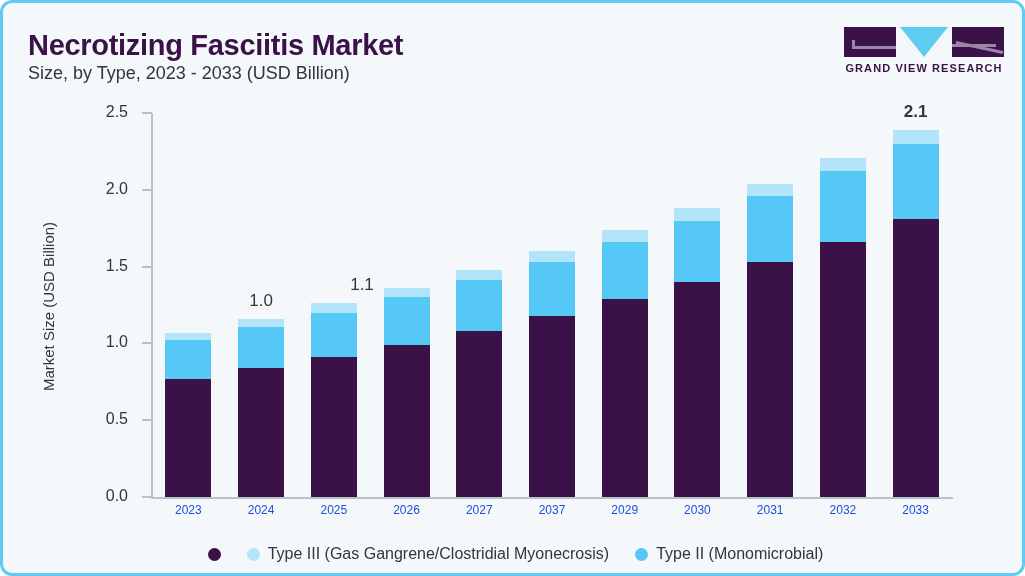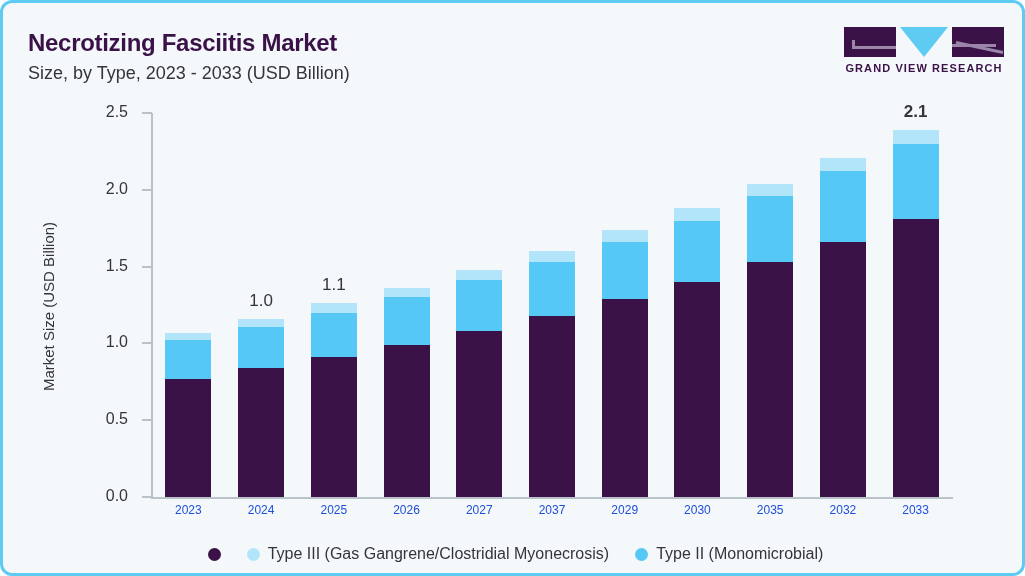--- a/index.html
+++ b/index.html
@@ -12,21 +12,21 @@
     position:relative;width:1025px;height:576px;box-sizing:border-box;
     background:#f4f8fb;
     border:3px solid #5ecbf2;
     border-radius:12px;
     overflow:hidden;
   }
   
   #header{position:absolute;left:0;top:0;width:1025px;height:90px;}
   #title{
     position:absolute;left:25px;top:26px;
-    font-size:24px;font-weight:bold;color:#3a1247;
+    font-size:29px;font-weight:bold;color:#3a1247;
     letter-spacing:-0.3px;white-space:nowrap;
   }
   #subtitle{
     position:absolute;left:25px;top:60px;
     font-size:18px;color:#34343c;white-space:nowrap;
   }
   
   #logo{position:absolute;right:18px;top:24px;width:160px;height:50px;}
   .logo-mark{position:absolute;top:0;left:0;width:160px;height:30px;}
   .logo-rect{position:absolute;top:0;width:52px;height:30px;background:#3a1247;overflow:hidden;}
@@ -137,21 +137,21 @@
         <div class="seg t2" style="position: absolute; left: 0px; width: 46px; height: 41.472px; bottom: 129.024px; background: rgb(85, 200, 245);"></div>
         <div class="seg t3" style="position: absolute; left: 0px; width: 46px; height: 7.68px; bottom: 170.496px; background: rgb(179, 229, 250);"></div>
       </div>
       <div class="bar-value" style="left: 218.091px; top: 287.824px;">1.0</div>
       <div class="x-tick-label" style="left: 218.091px;">2024</div>
       <div class="bar-group" style="left: 307.818px; top: 110px; width: 46px; height: 384px; position: absolute;">
         <div class="seg t1" style="position: absolute; left: 0px; width: 46px; height: 139.776px; bottom: 0px; background: rgb(58, 18, 71);"></div>
         <div class="seg t2" style="position: absolute; left: 0px; width: 46px; height: 44.544px; bottom: 139.776px; background: rgb(85, 200, 245);"></div>
         <div class="seg t3" style="position: absolute; left: 0px; width: 46px; height: 9.216px; bottom: 184.32px; background: rgb(179, 229, 250);"></div>
       </div>
-      <div class="bar-value" style="left: 290.818px; top: 272.464px;">1.1</div>
+      <div class="bar-value" style="left: 290.818px; top: 272.464px; text-align: right;">1.1</div>
       <div class="x-tick-label" style="left: 290.818px;">2025</div>
       <div class="bar-group" style="left: 380.545px; top: 110px; width: 46px; height: 384px; position: absolute;">
         <div class="seg t1" style="position: absolute; left: 0px; width: 46px; height: 152.064px; bottom: 0px; background: rgb(58, 18, 71);"></div>
         <div class="seg t2" style="position: absolute; left: 0px; width: 46px; height: 47.616px; bottom: 152.064px; background: rgb(85, 200, 245);"></div>
         <div class="seg t3" style="position: absolute; left: 0px; width: 46px; height: 9.216px; bottom: 199.68px; background: rgb(179, 229, 250);"></div>
       </div>
       <div class="x-tick-label" style="left: 363.545px;">2026</div>
       <div class="bar-group" style="left: 453.273px; top: 110px; width: 46px; height: 384px; position: absolute;">
         <div class="seg t1" style="position: absolute; left: 0px; width: 46px; height: 165.888px; bottom: 0px; background: rgb(58, 18, 71);"></div>
         <div class="seg t2" style="position: absolute; left: 0px; width: 46px; height: 50.688px; bottom: 165.888px; background: rgb(85, 200, 245);"></div>
@@ -174,21 +174,21 @@
         <div class="seg t1" style="position: absolute; left: 0px; width: 46px; height: 215.04px; bottom: 0px; background: rgb(58, 18, 71);"></div>
         <div class="seg t2" style="position: absolute; left: 0px; width: 46px; height: 61.44px; bottom: 215.04px; background: rgb(85, 200, 245);"></div>
         <div class="seg t3" style="position: absolute; left: 0px; width: 46px; height: 12.288px; bottom: 276.48px; background: rgb(179, 229, 250);"></div>
       </div>
       <div class="x-tick-label" style="left: 654.455px;">2030</div>
       <div class="bar-group" style="left: 744.182px; top: 110px; width: 46px; height: 384px; position: absolute;">
         <div class="seg t1" style="position: absolute; left: 0px; width: 46px; height: 235.008px; bottom: 0px; background: rgb(58, 18, 71);"></div>
         <div class="seg t2" style="position: absolute; left: 0px; width: 46px; height: 66.048px; bottom: 235.008px; background: rgb(85, 200, 245);"></div>
         <div class="seg t3" style="position: absolute; left: 0px; width: 46px; height: 12.288px; bottom: 301.056px; background: rgb(179, 229, 250);"></div>
       </div>
-      <div class="x-tick-label" style="left: 727.182px;">2035</div>
+      <div class="x-tick-label" style="left: 727.182px;">2031</div>
       <div class="bar-group" style="left: 816.909px; top: 110px; width: 46px; height: 384px; position: absolute;">
         <div class="seg t1" style="position: absolute; left: 0px; width: 46px; height: 254.976px; bottom: 0px; background: rgb(58, 18, 71);"></div>
         <div class="seg t2" style="position: absolute; left: 0px; width: 46px; height: 70.656px; bottom: 254.976px; background: rgb(85, 200, 245);"></div>
         <div class="seg t3" style="position: absolute; left: 0px; width: 46px; height: 13.824px; bottom: 325.632px; background: rgb(179, 229, 250);"></div>
       </div>
       <div class="x-tick-label" style="left: 799.909px;">2032</div>
       <div class="bar-group" style="left: 889.636px; top: 110px; width: 46px; height: 384px; position: absolute;">
         <div class="seg t1" style="position: absolute; left: 0px; width: 46px; height: 278.016px; bottom: 0px; background: rgb(58, 18, 71);"></div>
         <div class="seg t2" style="position: absolute; left: 0px; width: 46px; height: 75.264px; bottom: 278.016px; background: rgb(85, 200, 245);"></div>
         <div class="seg t3" style="position: absolute; left: 0px; width: 46px; height: 13.824px; bottom: 353.28px; background: rgb(179, 229, 250);"></div>

